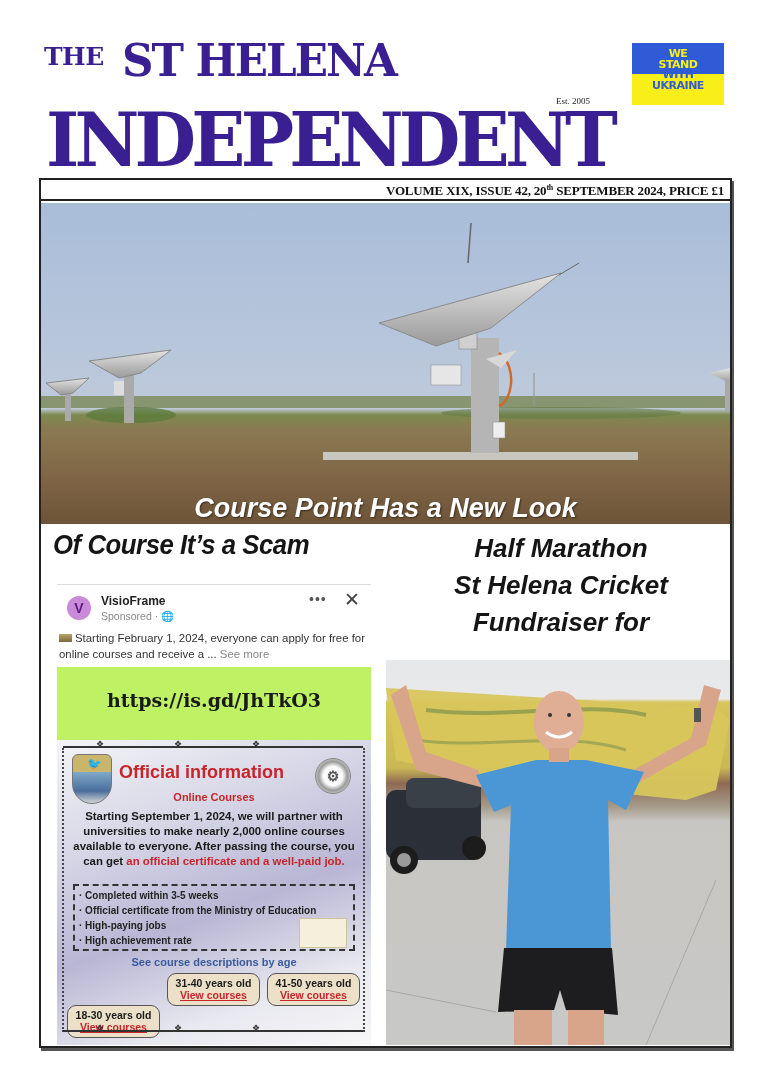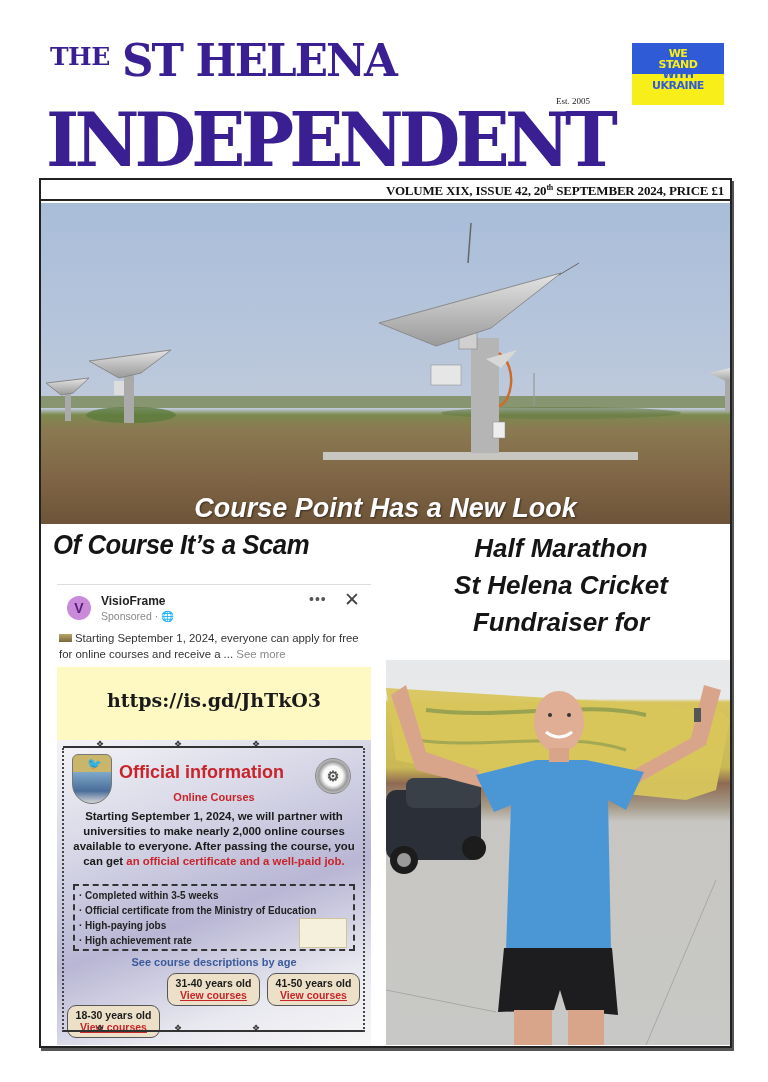--- a/index.html
+++ b/index.html
@@ -1,20 +1,20 @@
 <!DOCTYPE html>
 <html><head>
   <meta charset="utf-8">
   <style>
     * { box-sizing: border-box; margin: 0; padding: 0; }
     html, body { width: 768px; height: 1082px; background: #ffffff; overflow: hidden; }
     body { position: relative; font-family: "Liberation Sans", sans-serif; }
 
     
-    .mast-the { position: absolute; left: 50px; top: 42px; font-family: "DejaVu Serif", serif; font-weight: bold; font-size: 25px; color: #3a1f93; letter-spacing: -0.5px; }
+    .mast-the { position: absolute; left: 44px; top: 42px; font-family: "DejaVu Serif", serif; font-weight: bold; font-size: 25px; color: #3a1f93; letter-spacing: -0.5px; }
     .mast-sthelena { position: absolute; left: 122px; top: 34px; font-family: "DejaVu Serif", serif; font-weight: bold; font-size: 45px; color: #3a1f93; letter-spacing: -2px; transform: scaleX(0.97); transform-origin: left; }
     .mast-est { position: absolute; left: 556px; top: 96px; font-family: "Liberation Serif", serif; font-size: 9px; color: #222; }
     .mast-indep { position: absolute; left: 46px; top: 100px; font-family: "DejaVu Serif", serif; font-weight: bold; font-size: 74px; line-height: 80px; color: #3a1f93; letter-spacing: -5px; transform: scaleX(0.96); transform-origin: left; white-space: nowrap; }
 
     .ukraine { position: absolute; left: 632px; top: 43px; width: 92px; height: 62px; overflow: hidden; padding-left: 16px; }
     .ukraine .blue { position: absolute; left: 0; top: 0; width: 100%; height: 50%; background: #2f5bd6; }
     .ukraine .yellow { position: absolute; left: 0; top: 50%; width: 100%; height: 50%; background: #f8ef1a; }
     .ukraine .txt { position: absolute; left: 0; top: 6px; width: 100%; text-align: center; font-family: "DejaVu Sans", sans-serif; font-weight: bold; font-size: 11px; line-height: 10.5px; letter-spacing: -0.5px; }
     .ukraine .txt span { display: block; }
     .ukraine .l1, .ukraine .l2 { color: #f8ef1a; }
@@ -38,21 +38,21 @@
     .ad-header { position: absolute; left: 0; top: 0; width: 100%; height: 82px; background: #fff; }
     .ad-avatar { position: absolute; left: 10px; top: 11px; width: 24px; height: 24px; border-radius: 50%; background: #c98ad9; color: #5a1e7a; font-weight: bold; font-size: 14px; text-align: center; line-height: 24px; }
     .ad-name { position: absolute; left: 44px; top: 9px; font-weight: bold; font-size: 12px; color: #222; }
     .ad-sponsored { position: absolute; left: 44px; top: 25px; font-size: 10.5px; color: #888; }
     .ad-more { position: absolute; left: 252px; top: 6px; font-size: 14px; color: #555; letter-spacing: 1px; }
     .ad-close { position: absolute; left: 287px; top: 3px; font-size: 19px; color: #444; }
     .ad-body { position: absolute; left: 2px; top: 45px; width: 310px; font-size: 11.4px; line-height: 16px; color: #333; }
     .ad-body .book { display: inline-block; width: 13px; height: 8px; background: linear-gradient(#b9a56a, #7a6a3a); margin-right: 3px; vertical-align: 0; }
     .ad-body .seemore { color: #888; margin-top: 39px; }
 
-    .ad-url-band { position: absolute; left: 0; top: 82px; width: 100%; height: 94px; background: #fef9c3; }
+    .ad-url-band { position: absolute; left: 0; top: 82px; width: 100%; height: 94px; background: #bef264; }
     .ad-url { position: absolute; left: 0; top: 22px; width: 100%; text-align: center; font-family: "DejaVu Serif", serif; font-weight: bold; font-size: 19px; color: #1a1a1a; }
 
     .ad-poster { position: absolute; left: 0; top: 155px; width: 100%; height: 305px; background: linear-gradient(160deg, #f4f4f7 0%, #d5d5e6 30%, #b8b6d4 55%, #e8e8f0 80%, #f7f7f7 100%); overflow: hidden; }
     .orn-top, .orn-bottom { position: absolute; left: 6px; width: 300px; height: 10px; border-top: 2px solid #333; }
     .orn-top { top: 6px; }
     .orn-bottom { top: 290px; }
     .orn-top::after, .orn-bottom::after { content: "\2756 \2756 \2756"; position: absolute; left: 0; top: -9px; width: 100%; text-align: center; font-size: 9px; letter-spacing: 70px; color: #333; background: transparent; }
     .orn-side { position: absolute; top: 8px; width: 4px; height: 284px; border-left: 2px dotted #444; }
     .orn-side.l { left: 5px; }
     .orn-side.r { left: 306px; }
@@ -145,21 +145,21 @@
   <div class="scam-head">Of Course It’s a Scam</div>
 
   <div class="ad">
     <div class="ad-header">
       <div class="ad-avatar">V</div>
       <div class="ad-name">VisioFrame</div>
       <div class="ad-sponsored">Sponsored · 🌐</div>
       <div class="ad-more">•••</div>
       <div class="ad-close">✕</div>
       <div class="ad-body">
-        <span class="book"></span><span>Starting September 1, 2024, everyone can apply for free for online courses and receive a ...</span> <span class="seemore">See more</span>
+        <span class="book"></span><span>Starting February 1, 2024, everyone can apply for free for online courses and receive a ...</span> <span class="seemore">See more</span>
       </div>
     </div>
 
     <div class="ad-url-band">
       <div class="ad-url">https://is.gd/JhTkO3</div>
     </div>
 
     <div class="ad-poster">
       <div class="orn-top"></div>
       <div class="orn-side l"></div>

